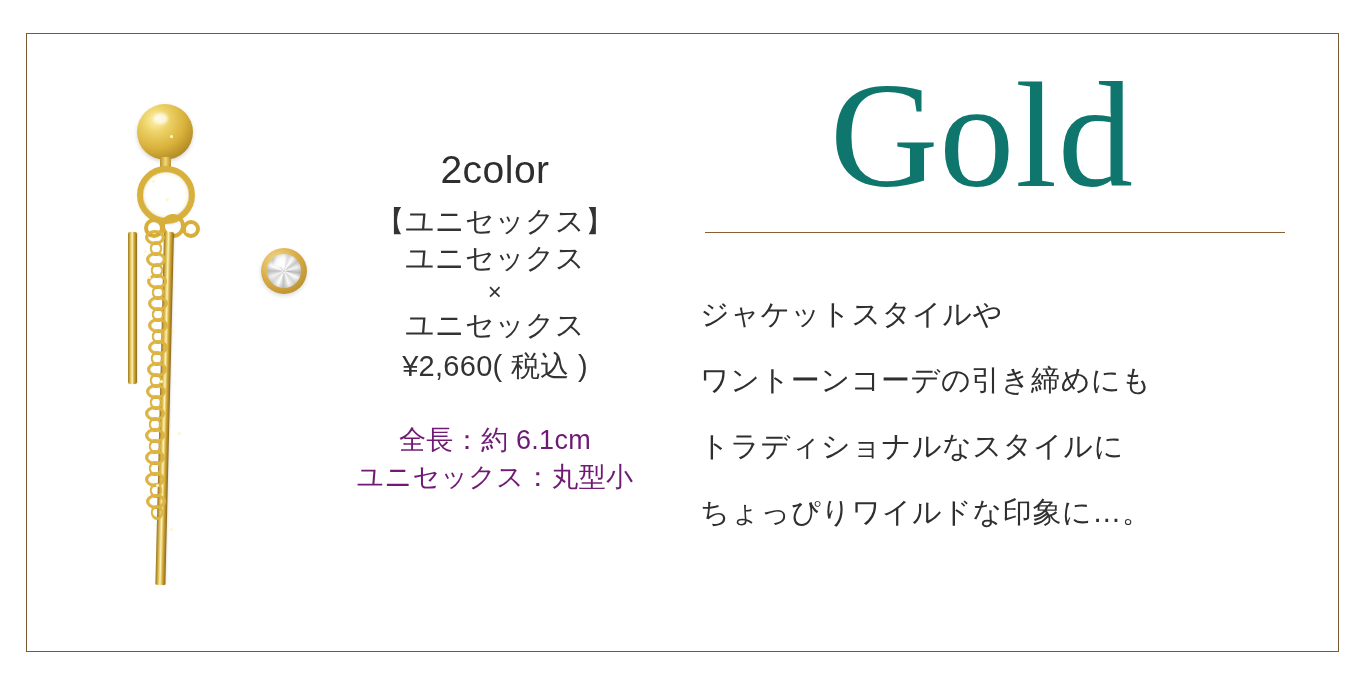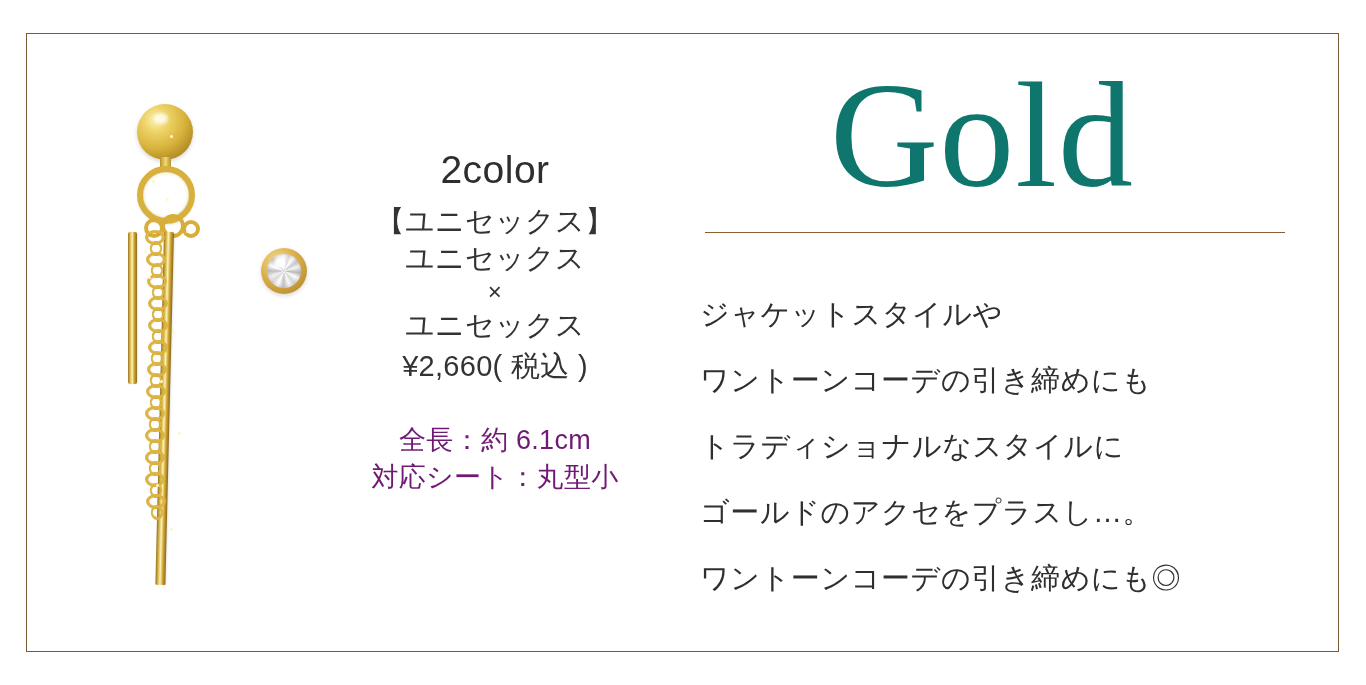--- a/index.html
+++ b/index.html
@@ -356,28 +356,27 @@
 
     <div class="spec-line">【ユニセックス】</div>
     <div class="spec-line">ユニセックス</div>
     <div class="spec-line mark">×</div>
     <div class="spec-line">ユニセックス</div>
 
     <div id="price-line">¥2,660( 税込 )</div>
 
     <div id="dimensions">
       <div class="dim-line">全長：約 6.1cm</div>
-      <div class="dim-line">対応シート：丸型小</div>
+      <div class="dim-line">ユニセックス：丸型小</div>
     </div>
   </div>
 
   <div id="gold-title">Gold</div>
   <div id="gold-divider"></div>
 
   <div id="description">
     <div class="desc-line">ジャケットスタイルや</div>
     <div class="desc-line">ワントーンコーデの引き締めにも</div>
     <div class="desc-line">トラディショナルなスタイルに</div>
-    <div class="desc-line">ゴールドのアクセをプラスし…。</div>
-    <div class="desc-line">ワントーンコーデの引き締めにも◎</div>
+    <div class="desc-line">ちょっぴりワイルドな印象に…。</div>
   </div>
 
 </div>
 
 </body></html>

